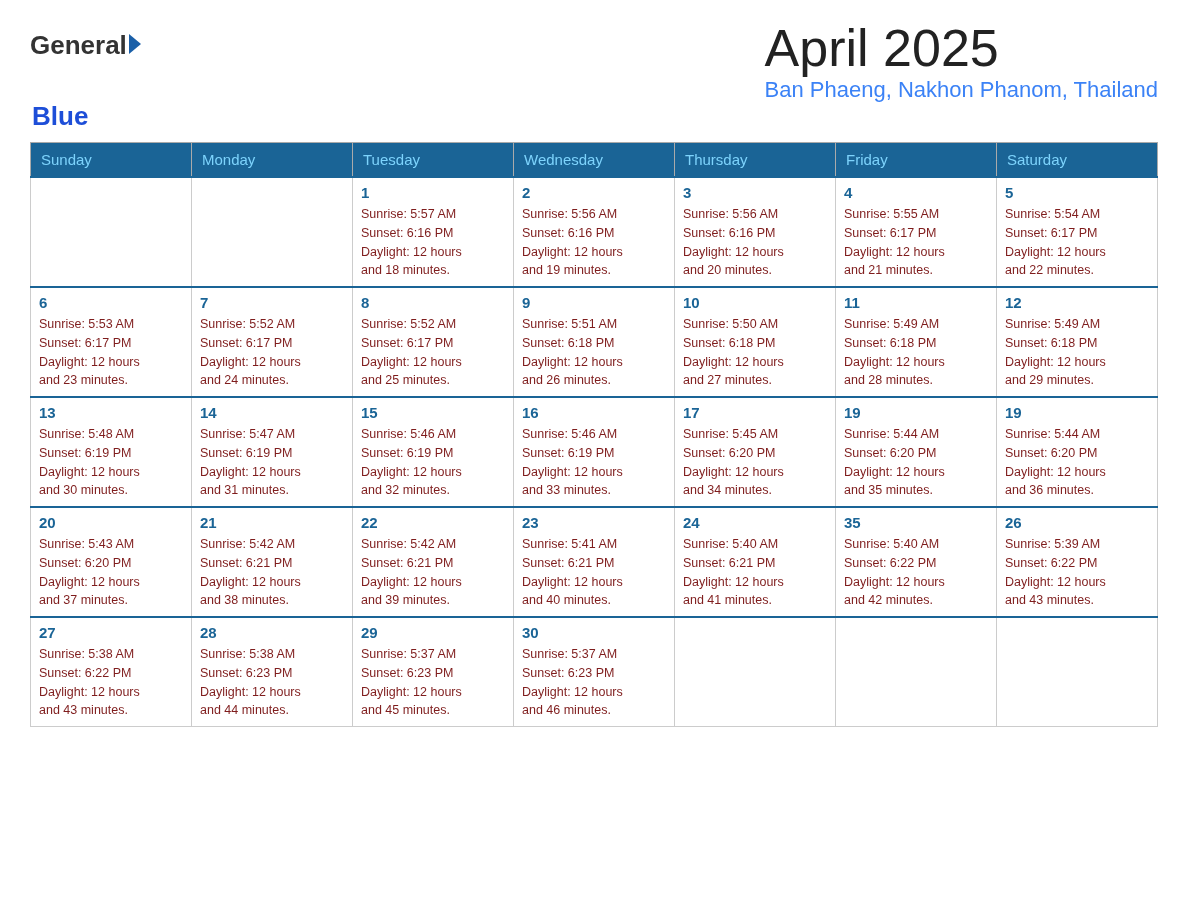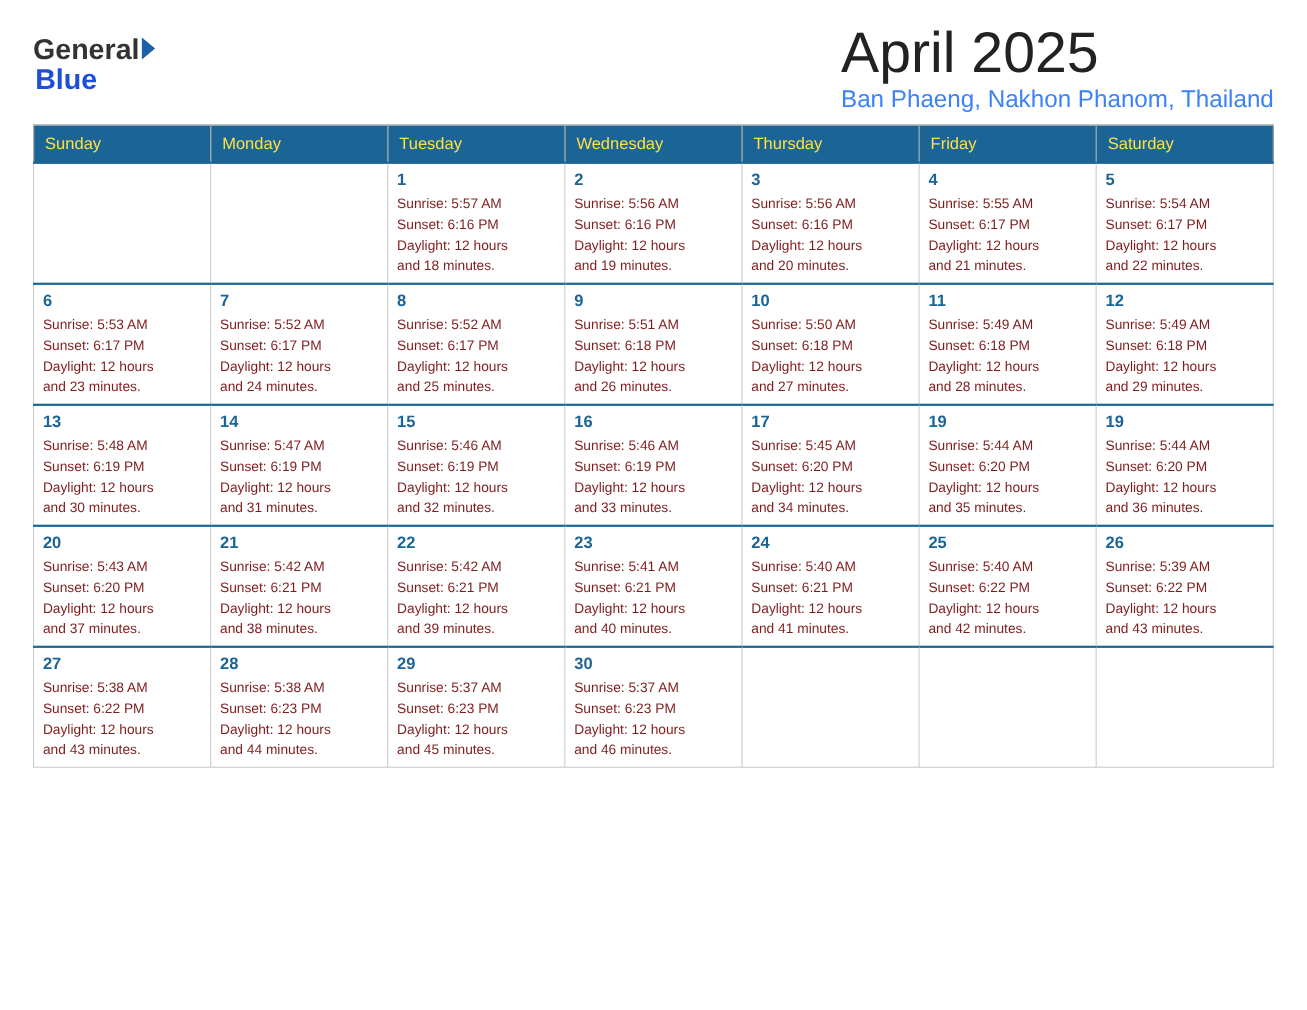--- a/index.html
+++ b/index.html
@@ -54,21 +54,21 @@
       color: #3b82f6;
       margin-top: 0;
     }
     .calendar {
       width: 100%;
       border-collapse: collapse;
       margin-top: 10px;
     }
     .calendar th {
       background-color: #1a6496;
-      color: #fde047;
+      color: #7dd3fc;
       text-align: left;
       padding: 8px 10px;
       font-size: 15px;
       font-weight: normal;
       border: 1px solid #aaa;
     }
     .calendar td {
       vertical-align: top;
       border: 1px solid #ccc;
       padding: 6px 8px;
@@ -91,21 +91,21 @@
     }
     .week-row td {
       border-top: 2px solid #1a6496;
     }
   </style>
 </head>
 <body>
 
 <div class="header">
   <div class="logo">
-    <div style="display:flex;flex-direction:column;align-items:flex-start;">
+    <div style="display:flex;flex-direction:column;align-items:flex-start;gap:44px;">
       <div style="display:flex;align-items:center;">
         <span class="logo-text-general">General</span>
         <div class="logo-arrow"></div>
       </div>
       <span class="logo-text-blue" style="margin-top:-4px;margin-left:2px;">Blue</span>
     </div>
   </div>
   <div class="title-area">
     <div class="month-title">April 2025</div>
     <div class="location-title">Ban Phaeng, Nakhon Phanom, Thailand</div>
@@ -224,21 +224,21 @@
         </td>
         <td>
           <div class="day-number">23</div>
           <div class="day-info">Sunrise: 5:41 AM<br>Sunset: 6:21 PM<br>Daylight: 12 hours<br>and 40 minutes.</div>
         </td>
         <td>
           <div class="day-number">24</div>
           <div class="day-info">Sunrise: 5:40 AM<br>Sunset: 6:21 PM<br>Daylight: 12 hours<br>and 41 minutes.</div>
         </td>
         <td>
-          <div class="day-number">25</div>
+          <div class="day-number">35</div>
           <div class="day-info">Sunrise: 5:40 AM<br>Sunset: 6:22 PM<br>Daylight: 12 hours<br>and 42 minutes.</div>
         </td>
         <td>
           <div class="day-number">26</div>
           <div class="day-info">Sunrise: 5:39 AM<br>Sunset: 6:22 PM<br>Daylight: 12 hours<br>and 43 minutes.</div>
         </td>
       </tr>
       <tr class="week-row">
         <td>
           <div class="day-number">27</div>

